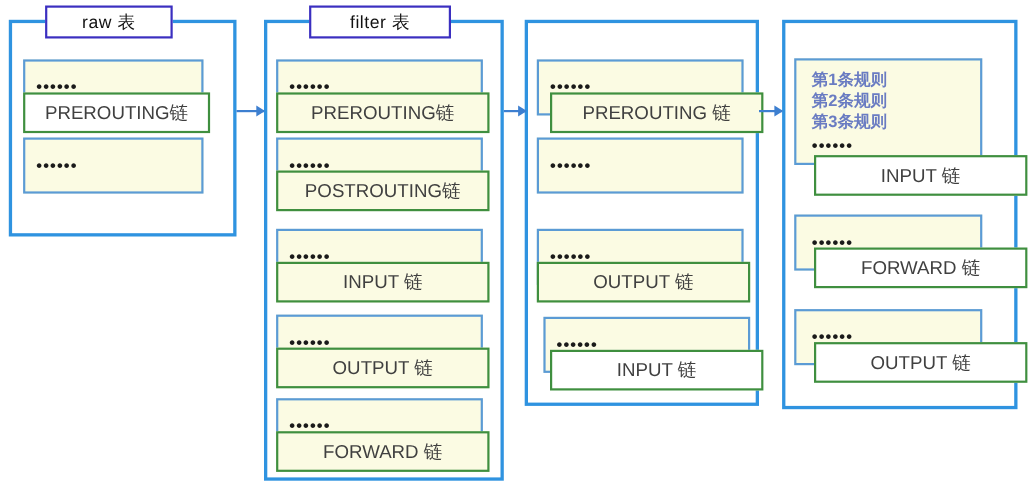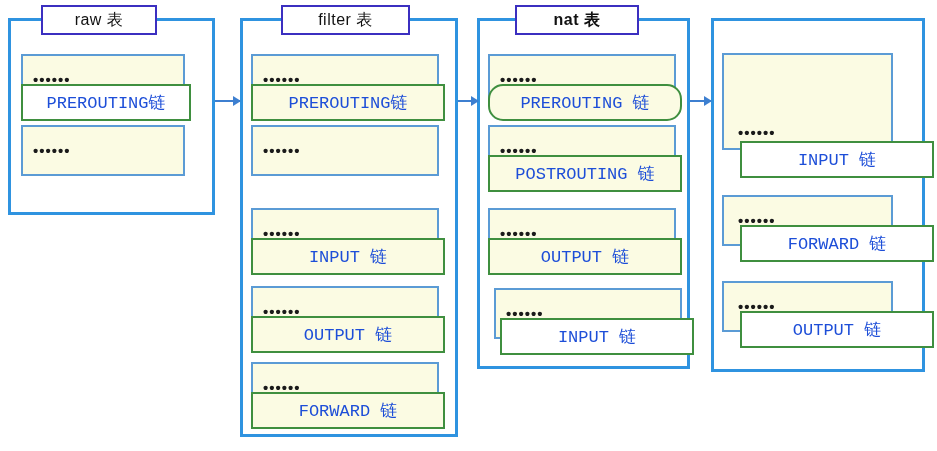--- a/index.html
+++ b/index.html
@@ -65,24 +65,23 @@
     z-index:3;
   }
   .chain-rules div{margin:0;padding:0;}
   .chain-name{
     position:absolute;
     border:2px solid #3f8f3f;
     background:#ffffff;
     box-sizing:border-box;
     display:flex;align-items:center;justify-content:center;
     font-size:17px;
-    color:#1d4ed8;
+    color:#404040;
     white-space:nowrap;
     z-index:4;
-    font-family:Liberation Mono, monospace;
   }
 
   
   .arrow{position:absolute;height:2px;background:#3d7fd0;z-index:5;}
   .arrow:after{
     content:"";
     position:absolute;
     right:-1px;top:-4px;
     width:0;height:0;
     border-left:8px solid #3d7fd0;
@@ -116,20 +115,21 @@
 
   <div class="chain" style="left:251px;top:54px;width:194px;height:67px;">
     <div class="chain-card" style="width:188px;height:51px;"></div>
     <div class="chain-dots" style="top:18px;">••••••</div>
     <div class="chain-name" style="left:0px;top:30px;width:194px;height:37px;background:#fbfbe3;">PREROUTING链</div>
   </div>
 
   <div class="chain" style="left:251px;top:125px;width:194px;height:67px;">
     <div class="chain-card" style="width:188px;height:51px;"></div>
     <div class="chain-dots" style="top:18px;">••••••</div>
+    <div class="chain-name" style="left:0px;top:30px;width:194px;height:37px;background:#fbfbe3;">POSTROUTING链</div>
   </div>
 
   <div class="chain" style="left:251px;top:208px;width:194px;height:67px;">
     <div class="chain-card" style="width:188px;height:51px;"></div>
     <div class="chain-dots" style="top:18px;">••••••</div>
     <div class="chain-name" style="left:0px;top:30px;width:194px;height:37px;background:#fbfbe3;">INPUT 链</div>
   </div>
 
   <div class="chain" style="left:251px;top:286px;width:194px;height:67px;">
     <div class="chain-card" style="width:188px;height:51px;"></div>
@@ -139,52 +139,55 @@
 
   <div class="chain" style="left:251px;top:362px;width:194px;height:67px;">
     <div class="chain-card" style="width:188px;height:51px;"></div>
     <div class="chain-dots" style="top:18px;">••••••</div>
     <div class="chain-name" style="left:0px;top:30px;width:194px;height:37px;background:#fbfbe3;">FORWARD 链</div>
   </div>
 
   <div class="arrow" style="left:458px;top:100px;width:20px;"></div>
 
   <div class="table-box" style="left:477px;top:18px;width:213px;height:351px;"></div>
-  <div class="table-title bold" style="left:515px;top:5px;width:124px;height:30px;">nat 表</div>
 
   <div class="chain" style="left:488px;top:54px;width:194px;height:67px;">
     <div class="chain-card" style="width:188px;height:51px;"></div>
     <div class="chain-dots" style="top:18px;">••••••</div>
-    <div class="chain-name" style="left:0px;top:30px;width:194px;height:37px;background:#fbfbe3;border-radius:15px;">PREROUTING 链</div>
+    <div class="chain-name" style="left:12px;top:30px;width:194px;height:37px;background:#fbfbe3;">PREROUTING 链</div>
   </div>
 
   <div class="chain" style="left:488px;top:125px;width:194px;height:67px;">
     <div class="chain-card" style="width:188px;height:51px;"></div>
     <div class="chain-dots" style="top:18px;">••••••</div>
-    <div class="chain-name" style="left:0px;top:30px;width:194px;height:37px;background:#fbfbe3;">POSTROUTING 链</div>
   </div>
 
   <div class="chain" style="left:488px;top:208px;width:194px;height:67px;">
     <div class="chain-card" style="width:188px;height:51px;"></div>
     <div class="chain-dots" style="top:18px;">••••••</div>
     <div class="chain-name" style="left:0px;top:30px;width:194px;height:37px;background:#fbfbe3;">OUTPUT 链</div>
   </div>
 
   <div class="chain" style="left:494px;top:288px;width:194px;height:67px;">
     <div class="chain-card" style="width:188px;height:51px;"></div>
     <div class="chain-dots" style="top:18px;">••••••</div>
     <div class="chain-name" style="left:6px;top:30px;width:194px;height:37px;background:#ffffff;">INPUT 链</div>
   </div>
 
   <div class="arrow" style="left:690px;top:100px;width:21px;"></div>
 
   <div class="table-box" style="left:711px;top:18px;width:214px;height:354px;"></div>
 
   <div class="chain" style="left:722px;top:53px;width:194px;height:133px;">
     <div class="chain-card" style="width:171px;height:97px;"></div>
+    <div class="chain-rules" style="top:10px;">
+      <div>第1条规则</div>
+      <div>第2条规则</div>
+      <div>第3条规则</div>
+    </div>
     <div class="chain-dots" style="left:16px;top:72px;">••••••</div>
     <div class="chain-name" style="left:18px;top:88px;width:194px;height:37px;">INPUT 链</div>
   </div>
 
   <div class="chain" style="left:722px;top:195px;width:194px;height:67px;">
     <div class="chain-card" style="width:171px;height:51px;"></div>
     <div class="chain-dots" style="left:16px;top:18px;">••••••</div>
     <div class="chain-name" style="left:18px;top:30px;width:194px;height:37px;">FORWARD 链</div>
   </div>
 

